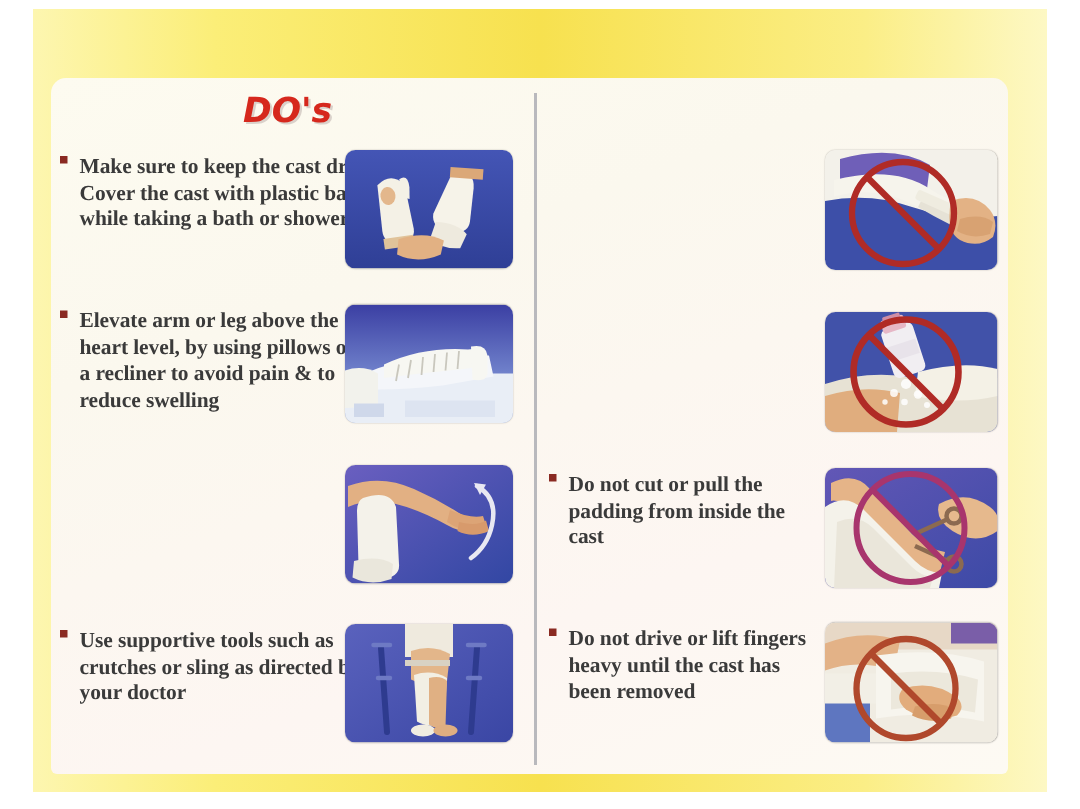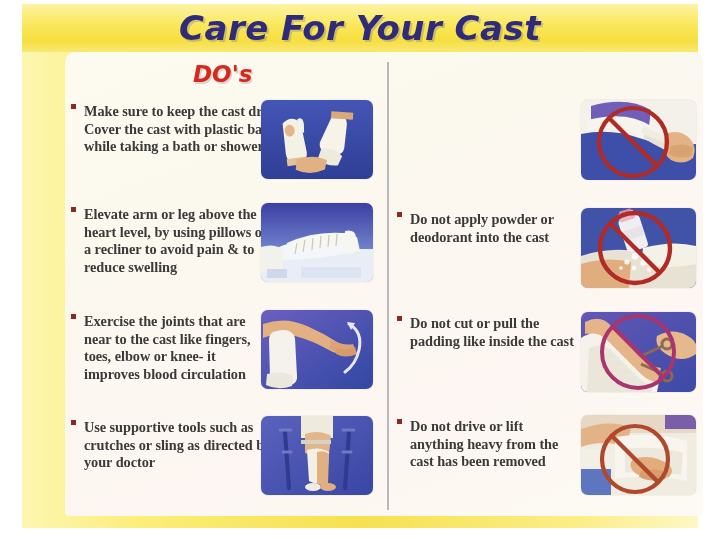--- a/index.html
+++ b/index.html
@@ -63,21 +63,20 @@
 
   
   .card {
     position: absolute;
     left: 34px;
     top: 52px;
     width: 638px;
     height: 464px;
     background: linear-gradient(160deg,#fdfbf0 0%,#fbf8ee 30%,#fdf6f2 70%,#fdfaf3 100%);
     border-radius: 10px 10px 4px 4px;
-    margin-left: 31px;
   }
 
   
   .col-head {
     position: absolute;
     top: 9px;
     font-family: "DejaVu Sans", sans-serif;
     font-weight: bold;
     font-style: italic;
     font-size: 23px;
@@ -156,23 +155,20 @@
 </style>
 </head>
 <body>
 
 <div id="poster">
 
   <div class="frame">
     <div class="frame-inner-top"></div>
   </div>
 
-  <div class="title-band">
-    <div class="title">Care For Your Cast</div>
-  </div>
 
   <div class="card">
 
     <div class="col-head dos">DO's</div>
 
     <div class="divider"></div>
 
     <div class="col left">
 
       <div class="row l1">
@@ -229,21 +225,20 @@
               <path d="M84 28 q10 -2 11 6 l0 12 q-1 6 -10 4 z" fill="#f7f7f2"></path>
             </g>
             <path d="M0 44 q12 -4 22 2 l0 22 l-22 1 z" fill="#f2f2ec"></path>
             <rect x="6" y="66" width="20" height="9" fill="#cfd8ea"></rect>
             <rect x="40" y="64" width="60" height="11" fill="#dde4f1"></rect>
           </svg>
         </div>
       </div>
 
       <div class="row l3">
-        <div class="bullet-text">Exercise the joints that are near to the cast like fingers, toes, elbow or knee- it improves blood circulation</div>
         <div class="thumb">
           <svg viewBox="0 0 112 79">
             <defs>
               <linearGradient id="bg3" x1="0" y1="0" x2="1" y2="1">
                 <stop offset="0" stop-color="#6a5fc0"></stop>
                   <stop offset="1" stop-color="#3247a3"></stop>
               </linearGradient>
             </defs>
             <rect width="112" height="79" fill="url(#bg3)"></rect>
             <path d="M2 14 q22 -8 44 2 q16 7 30 16 q8 5 14 3 l2 8 q-12 4 -24 -3 q-18 -10 -34 -14 q-18 -4 -32 2 z" fill="#e2b083"></path>
@@ -306,21 +301,20 @@
             <path d="M90 46 q14 -4 22 2 l-2 8 q-12 4 -22 -2 z" fill="#d8a272"></path>
             <g>
               <circle cx="52" cy="42" r="34" fill="none" stroke="#b02b26" stroke-width="4.2"></circle>
               <line x1="28" y1="18" x2="76" y2="66" stroke="#b02b26" stroke-width="4.2"></line>
             </g>
           </svg>
         </div>
       </div>
 
       <div class="row r2">
-        <div class="bullet-text">Do not apply powder or deodorant into the cast</div>
         <div class="thumb">
           <svg viewBox="0 0 115 80">
             <rect width="115" height="80" fill="#4152a9"></rect>
             <path d="M0 48 q30 -10 60 -4 q30 6 55 0 l0 36 l-115 0 z" fill="#e7e2d4"></path>
             <path d="M62 40 q30 -8 53 -2 l0 18 q-26 6 -55 0 z" fill="#f4f1e6"></path>
             <path d="M0 56 q26 -8 50 -2 l-2 26 l-48 0 z" fill="#e0ad7e"></path>
             <g transform="rotate(-18 55 34)">
               <rect x="44" y="8" width="22" height="34" rx="4" fill="#f1eef2"></rect>
               <rect x="46" y="2" width="16" height="9" rx="2" fill="#e6b7c6"></rect>
               <rect x="48" y="0" width="12" height="4" rx="1" fill="#cf8ea6"></rect>
@@ -336,21 +330,21 @@
             </g>
             <g>
               <circle cx="54" cy="40" r="35" fill="none" stroke="#b02b26" stroke-width="4.4"></circle>
               <line x1="29" y1="15" x2="79" y2="65" stroke="#b02b26" stroke-width="4.4"></line>
             </g>
           </svg>
         </div>
       </div>
 
       <div class="row r3">
-        <div class="bullet-text">Do not cut or pull the padding like inside the cast</div>
+        <div class="bullet-text">Do not cut or pull the padding from inside the cast</div>
         <div class="thumb">
           <svg viewBox="0 0 115 80">
             <defs>
               <linearGradient id="bg7" x1="0" y1="0" x2="1" y2="1">
                 <stop offset="0" stop-color="#6257b6"></stop>
                   <stop offset="1" stop-color="#3d4aa6"></stop>
               </linearGradient>
             </defs>
             <rect width="115" height="80" fill="url(#bg7)"></rect>
             <path d="M4 10 q16 -8 26 4 l28 30 q10 10 22 12 l-4 16 q-18 -2 -32 -16 l-28 -28 q-8 -8 -12 -6 z" fill="#e5b488"></path>
@@ -365,21 +359,21 @@
             </g>
             <g>
               <circle cx="57" cy="40" r="36" fill="none" stroke="#a8356d" stroke-width="4"></circle>
               <line x1="31" y1="14" x2="83" y2="66" stroke="#a8356d" stroke-width="4"></line>
             </g>
           </svg>
         </div>
       </div>
 
       <div class="row r4">
-        <div class="bullet-text">Do not drive or lift anything heavy from the cast has been removed</div>
+        <div class="bullet-text">Do not drive or lift fingers heavy until the cast has been removed</div>
         <div class="thumb">
           <svg viewBox="0 0 115 80">
             <rect width="115" height="80" fill="#f0ece2"></rect>
             <rect x="0" y="0" width="115" height="18" fill="#e7d8c6"></rect>
             <rect x="84" y="0" width="31" height="14" fill="#7a5ea8"></rect>
             <path d="M0 14 q26 -10 50 -2 l-4 20 q-24 -8 -46 0 z" fill="#e3b287"></path>
             <rect x="0" y="52" width="30" height="28" fill="#5e76c0"></rect>
             <rect x="0" y="34" width="34" height="20" fill="#f2efe6"></rect>
             <path d="M34 22 q40 -6 72 4 l0 40 q-38 -8 -72 -2 z" fill="#f7f5ee"></path>
             <path d="M44 34 q32 -4 58 4 l-2 22 q-30 -6 -56 -2 z" fill="#ece8dc"></path>

